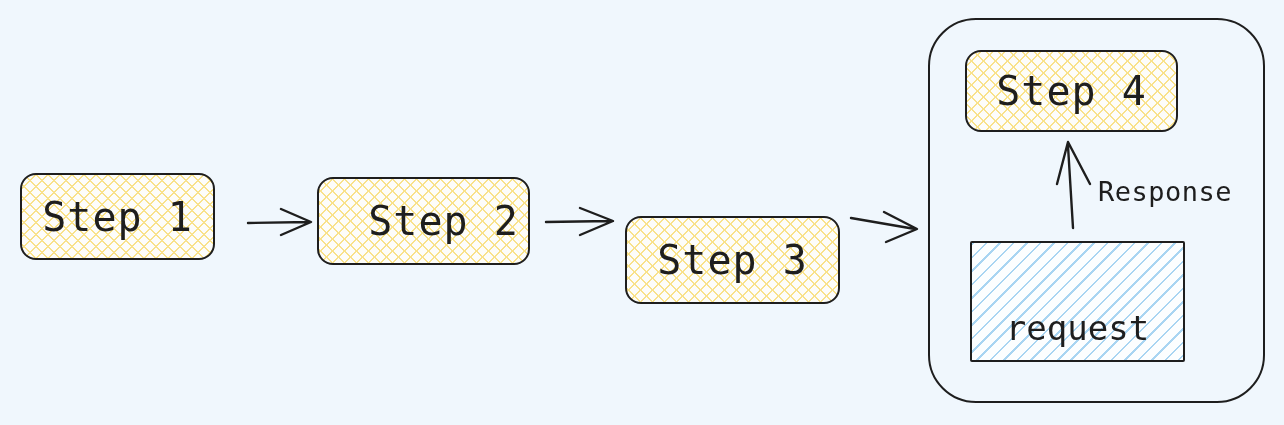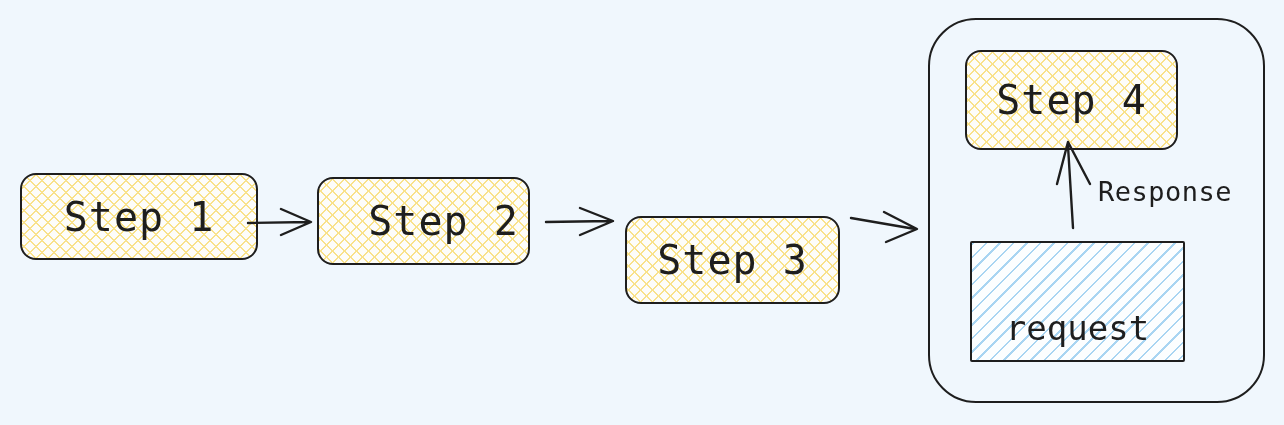--- a/index.html
+++ b/index.html
@@ -76,35 +76,35 @@
     fill: none;
     stroke-linecap: round;
     stroke-linejoin: round;
   }
 </style>
 </head>
 <body>
 
 <div class="canvas">
 
-  <div class="node step" style="left:20px; top:173px; width:238px; height:87px;">
+  <div class="node step" style="left:20px; top:173px; width:195px; height:87px;">
     <span>Step 1</span>
   </div>
 
   <div class="node step" style="left:317px; top:177px; width:213px; height:88px;padding-left:40px;">
     <span>Step 2</span>
   </div>
 
   <div class="node step" style="left:625px; top:172px; width:215px; height:88px;margin-top:44px;">
     <span>Step 3</span>
   </div>
 
   <div class="group-box" style="left:928px; top:18px; width:337px; height:385px;"></div>
 
-  <div class="node step" style="left:965px; top:50px; width:213px; height:100px;">
+  <div class="node step" style="left:965px; top:50px; width:213px; height:82px;">
     <span>Step 4</span>
   </div>
 
   <div class="node get-box" style="left:970px; top:241px; width:215px; height:121px;">
     <span class="get-label"><br>
       <span>request</span>
     </span>
   </div>
 
   <svg class="arrows" viewBox="0 0 1284 425">

